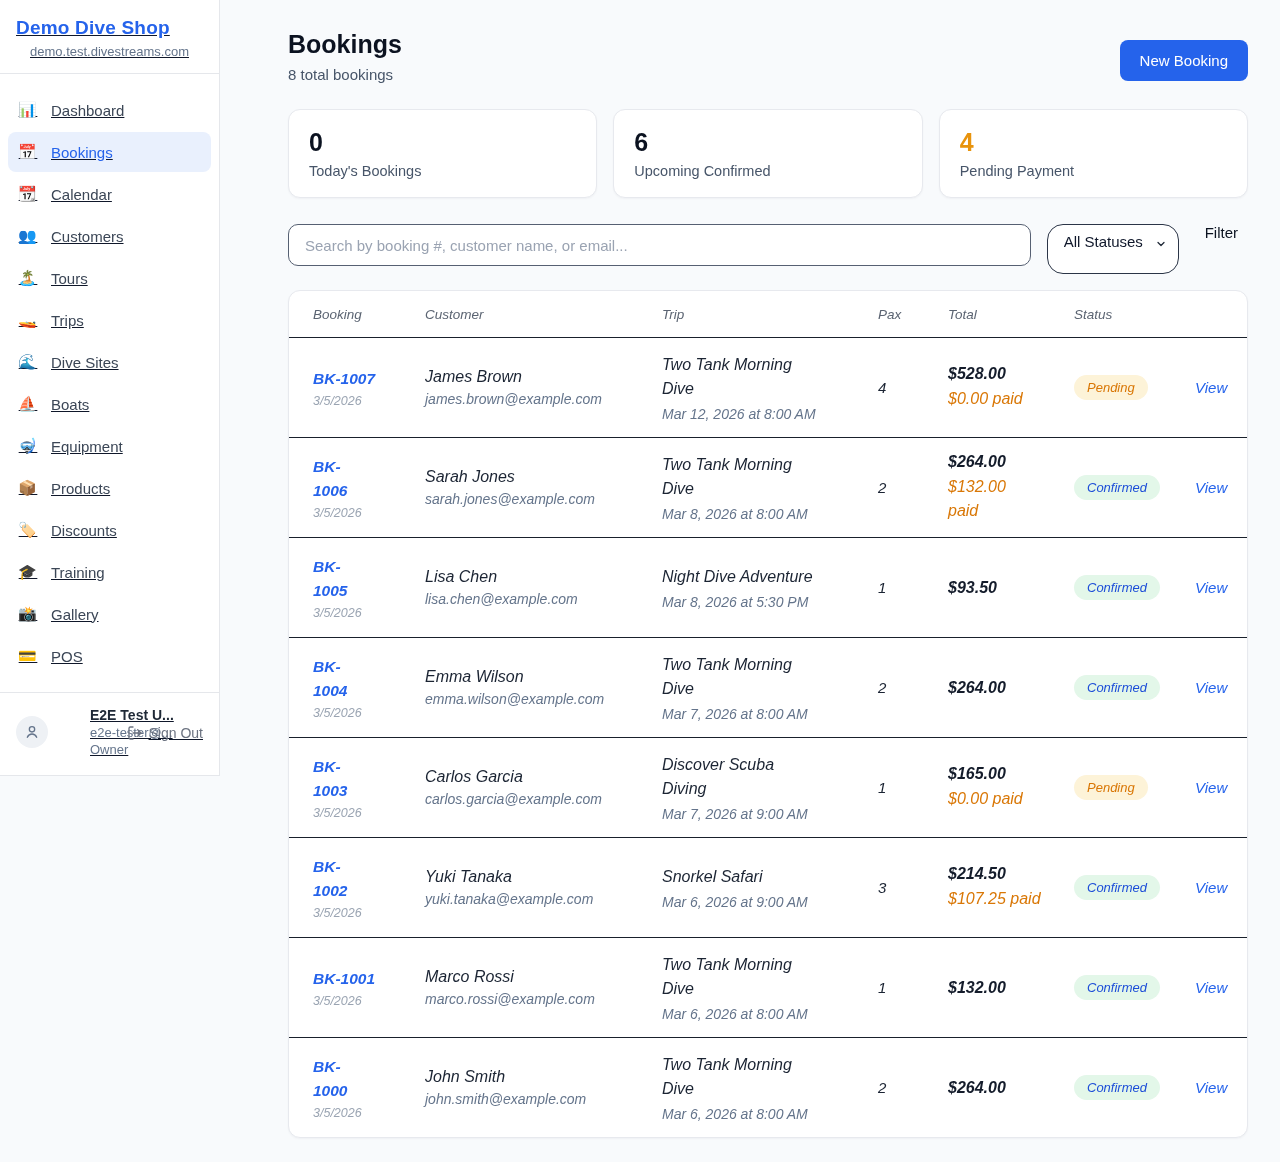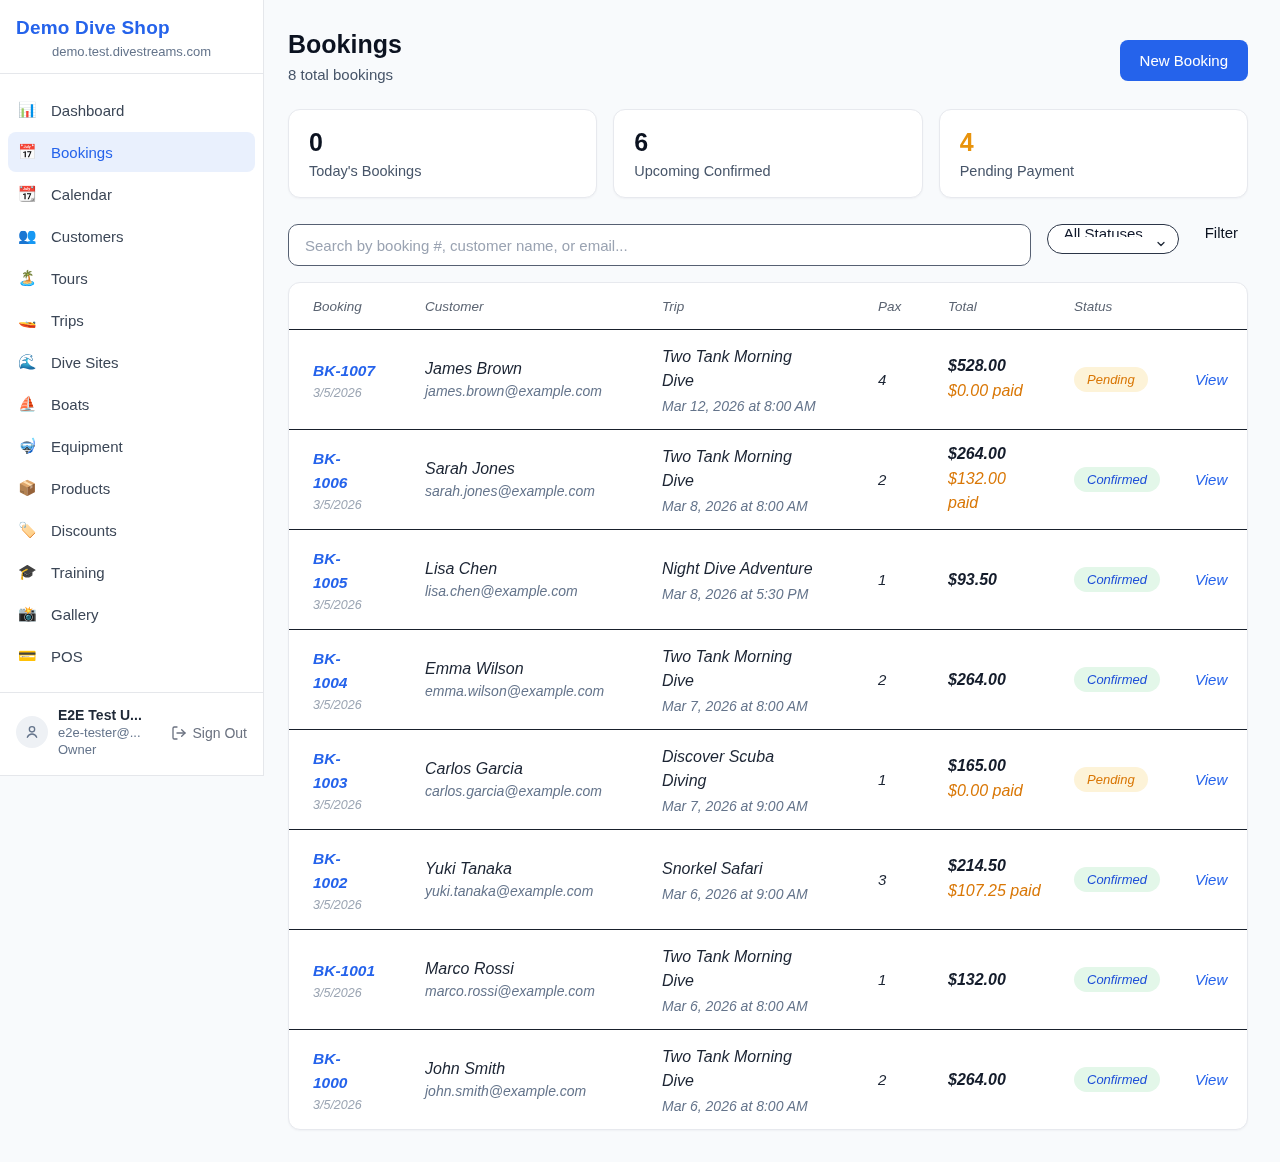--- a/index.html
+++ b/index.html
@@ -3,44 +3,44 @@
 <meta charset="utf-8">
 <style>
   * { margin:0; padding:0; box-sizing:border-box; }
   html,body { width:1280px; min-height:1162px; }
   body {
     font-family:"Liberation Sans","DejaVu Sans",sans-serif;
     background:#f8fafc; color:#0f172a; position:relative;
   }
   
   .sidebar {
-    position:absolute; left:0; top:0; width:264px; background:#ffffff;
+    position:absolute; left:0; top:0; width:220px; background:#ffffff;
     border-right:1px solid #e5e7eb; border-bottom:1px solid #e5e7eb;
-    display:flex; flex-direction:column;
+    display:flex; flex-direction:column;text-decoration:underline;
   }
   .brand { padding:17px 16px 14px 16px; border-bottom:1px solid #e5e7eb; }
   .brand-name { color:#2563eb; font-size:19px; font-weight:700; letter-spacing:.2px; cursor:pointer; }
   .brand-domain { color:#64748b; font-size:13px; margin-top:5px;text-align:center; }
   .nav { padding:14px 8px 10px 8px; }
   .nav-item {
     display:flex; align-items:center; gap:13px; height:40px; margin:2px 0;
     padding:0 10px; border-radius:8px; color:#3b4656; font-size:15px;
     text-decoration:none; cursor:pointer;
   }
   .nav-item[data-active="true"] { background:#e9f0fd; color:#2563eb; font-weight:500; }
   .nav-icon { width:20px; font-size:15px; text-align:center; }
   .user-box {
     border-top:1px solid #e5e7eb; margin-top:4px; padding:14px 16px 18px 16px;
     display:flex; align-items:center; gap:10px;
   }
   .avatar {
     width:32px; height:32px; border-radius:50%; background:#eef1f5; flex:0 0 32px;
     display:flex; align-items:center; justify-content:center; color:#64748b;
   }
-  .user-info { min-width:0; flex:1; }
+  .user-info { min-width:0; flex:1;margin-left:32px; }
   .user-name { font-size:14px; font-weight:700; color:#1f2937; white-space:nowrap; }
   .user-email { font-size:13px; color:#64748b; margin-top:2px; white-space:nowrap; }
   .user-role { font-size:13px; color:#64748b; margin-top:2px; }
   .signout {
     background:none; border:none; color:#6b7280; font-size:14px; cursor:pointer;
     display:flex; align-items:center; gap:6px; font-family:inherit; padding:0; margin-top:2px;
   }
   
   .main { margin-left:256px; padding:30px 32px 32px 32px; }
   .page-header { display:flex; justify-content:space-between; align-items:flex-start; }
@@ -60,21 +60,21 @@
   .stat-value[data-accent="orange"] { color:#e8930c; }
   .stat-label { font-size:14.5px; color:#475569; margin-top:6px; }
   .filter-row { display:flex; align-items:flex-start; gap:16px; margin-top:26px; }
   .search-input {
     flex:1; height:42px; border:1.5px solid #566072; border-radius:10px;
     padding:0 16px; font-size:15px; color:#0f172a; background:#fff; font-family:inherit; outline:none;
   }
   .search-input::placeholder { color:#9aa3b2; }
   .select-wrap { position:relative; }
   .status-select {
-    appearance:none; -webkit-appearance:none; height:30px; border:1.5px solid #2b3547;
+    appearance:none; -webkit-appearance:none; height:50px; border:1.5px solid #2b3547;
     border-radius:16px; background:#fff; font-size:15px; color:#0f172a; font-family:inherit;
     padding:0 34px 16px 16px; cursor:pointer; outline:none;
   }
   .select-chevron { position:absolute; right:12px; top:12px; pointer-events:none; color:#1f2937; }
   .filter-btn {
     background:none; border:none; font-size:15px; font-weight:500; color:#0b1220;
     cursor:pointer; font-family:inherit; padding:0 10px;
   }
   
   .table-card {

